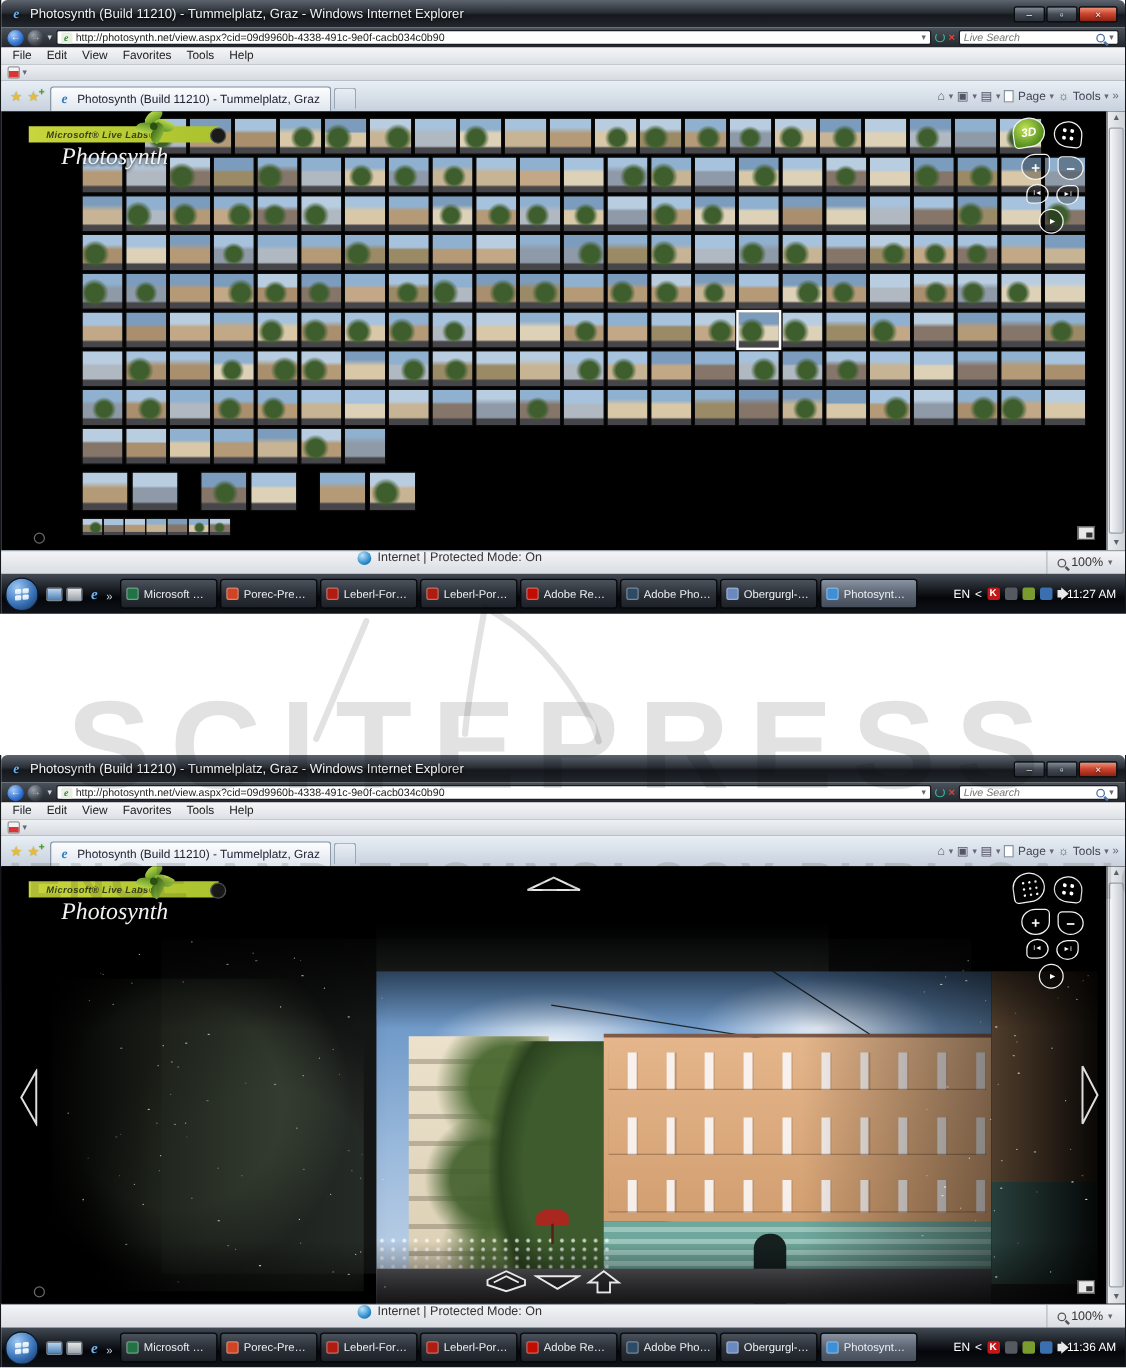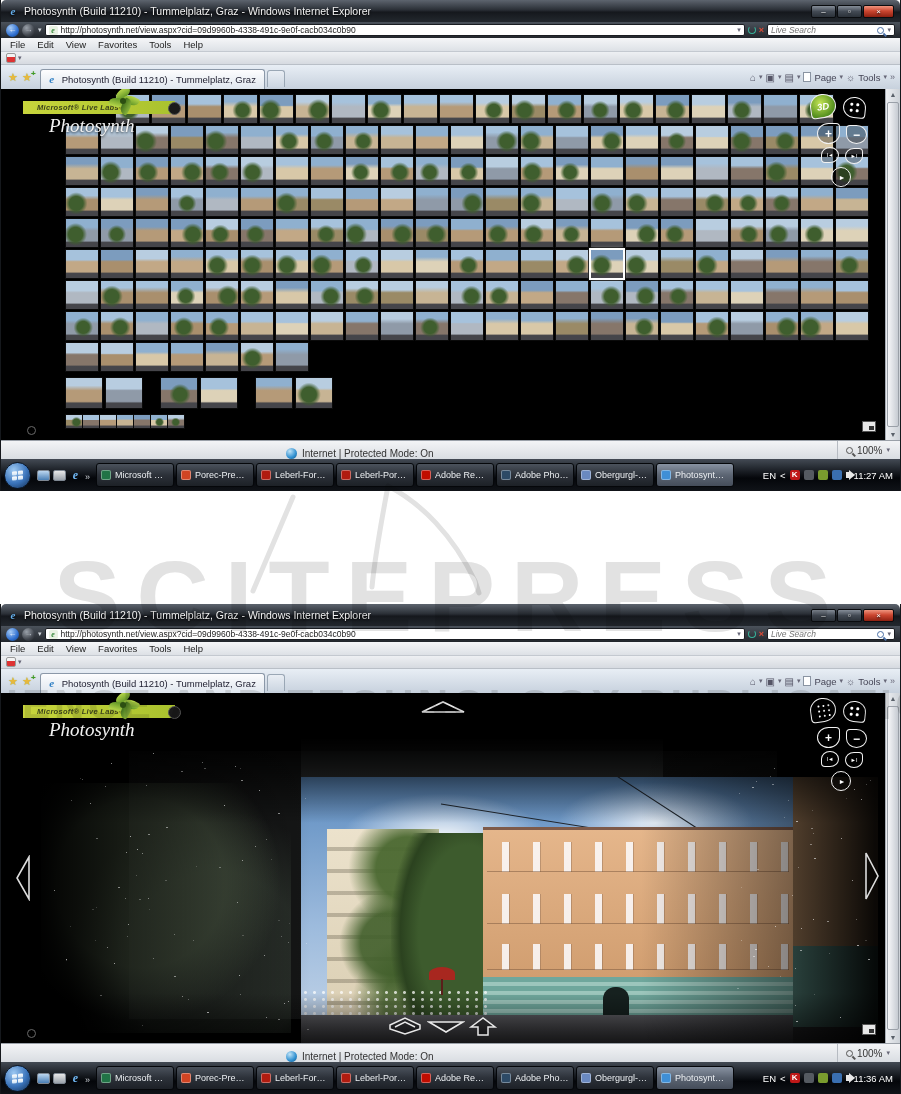--- a/index.html
+++ b/index.html
@@ -51,21 +51,21 @@
   .star.add::after{content:"+";position:absolute;right:-2px;top:-2px;color:#3f9c28;font-size:8px;font-weight:bold}
   .tab{width:225px;height:20px;margin:3px 0 0 6px;background:linear-gradient(#fdfdfe,#dfe6ee);border:1px solid #8b98a8;border-bottom:0;border-radius:3px 3px 0 0;display:flex;align-items:center;gap:4px;padding:0 5px;overflow:hidden;white-space:nowrap}
   .tab-ghost{width:18px;height:17px;margin:3px 0 0 2px;background:linear-gradient(#e9eef4,#ccd6e1);border:1px solid #9aa7b5;border-bottom:0;border-radius:3px 3px 0 0}
   .tr-right{margin-left:auto;display:flex;align-items:center;gap:3px;color:#445}
   .tr-ico{font-size:10px;color:#556}
   .page-ico{display:inline-block;width:8px;height:10px;background:#fff;border:1px solid #8a94a2}
   .tr-lbl{font-size:9.5px}
   .chev{font-size:9px;color:#667;align-self:flex-start}
 
   
-  .statusbar{height:19px;flex:0 0 19px;background:linear-gradient(#f3f4f6,#d9dde2);border-top:1px solid #9aa0a8;display:flex;align-items:flex-end;font-size:10px;color:#333}
+  .statusbar{height:19px;flex:0 0 19px;background:linear-gradient(#f3f4f6,#d9dde2);border-top:1px solid #9aa0a8;display:flex;align-items:flex-start;font-size:10px;color:#333}
   .globe{width:11px;height:11px;border-radius:50%;background:radial-gradient(circle at 35% 30%,#bfe3f7,#2f8fd0 60%,#15527e);margin:0 5px 0 0}
   .sb-zone{display:flex;align-items:center;margin-left:285px}
   .sb-zoom{margin-left:auto;display:flex;align-items:center;gap:4px;padding-right:10px;border-left:1px solid #b6bbc2;padding-left:8px;height:100%}
   .mag.dark{border-color:#555}.mag.dark::after{background:#555}
 
   
   .taskbar{height:32px;flex:0 0 32px;background:linear-gradient(#434a54,#181c22 40%,#04060a 60%,#101318);display:flex;align-items:center;gap:3px;padding:0 3px}
   .orb{width:27px;height:27px;border-radius:50%;background:radial-gradient(circle at 35% 28%,#9cc8f2,#3a73ba 55%,#132c4c);border:1px solid #0a1626;display:flex;align-items:center;justify-content:center;flex:0 0 auto}
   .flag{display:grid;grid-template-columns:5px 5px;grid-template-rows:4px 4px;gap:1px;transform:skewY(-6deg)}
   .flag i{background:linear-gradient(#fdfdfd,#cfe3f5);border-radius:1px}

